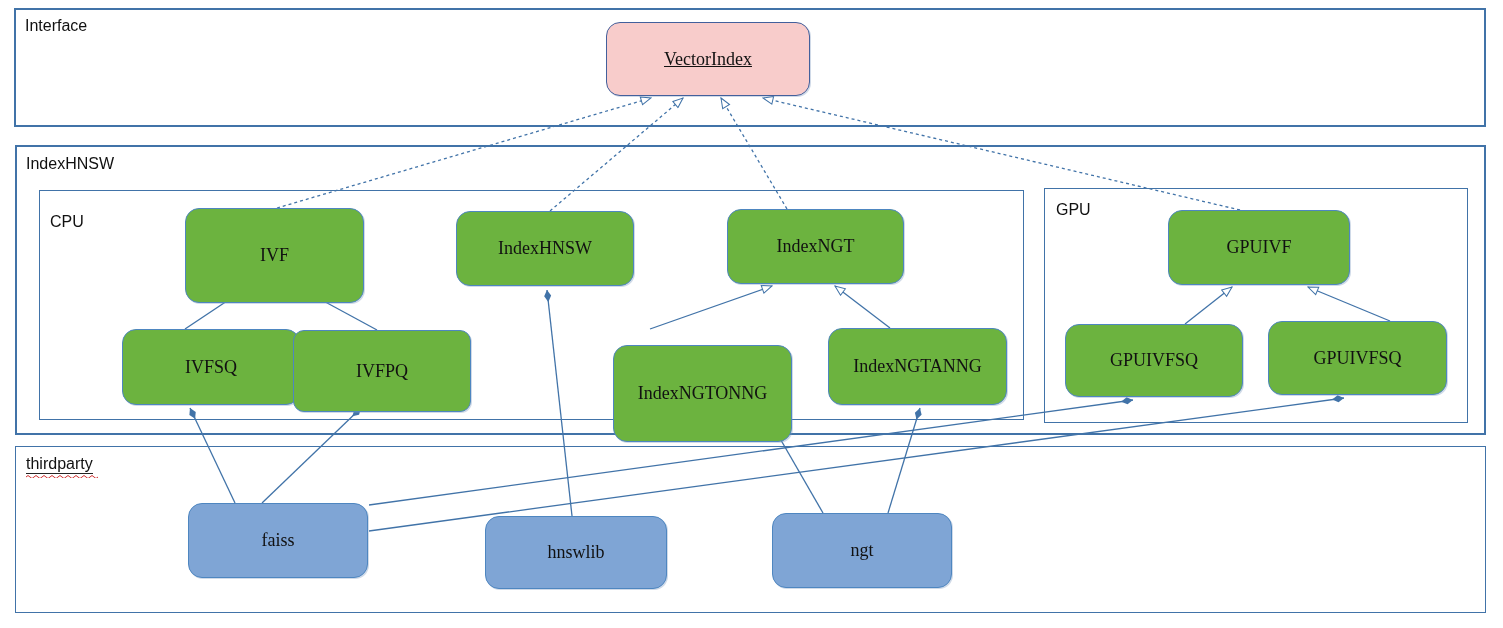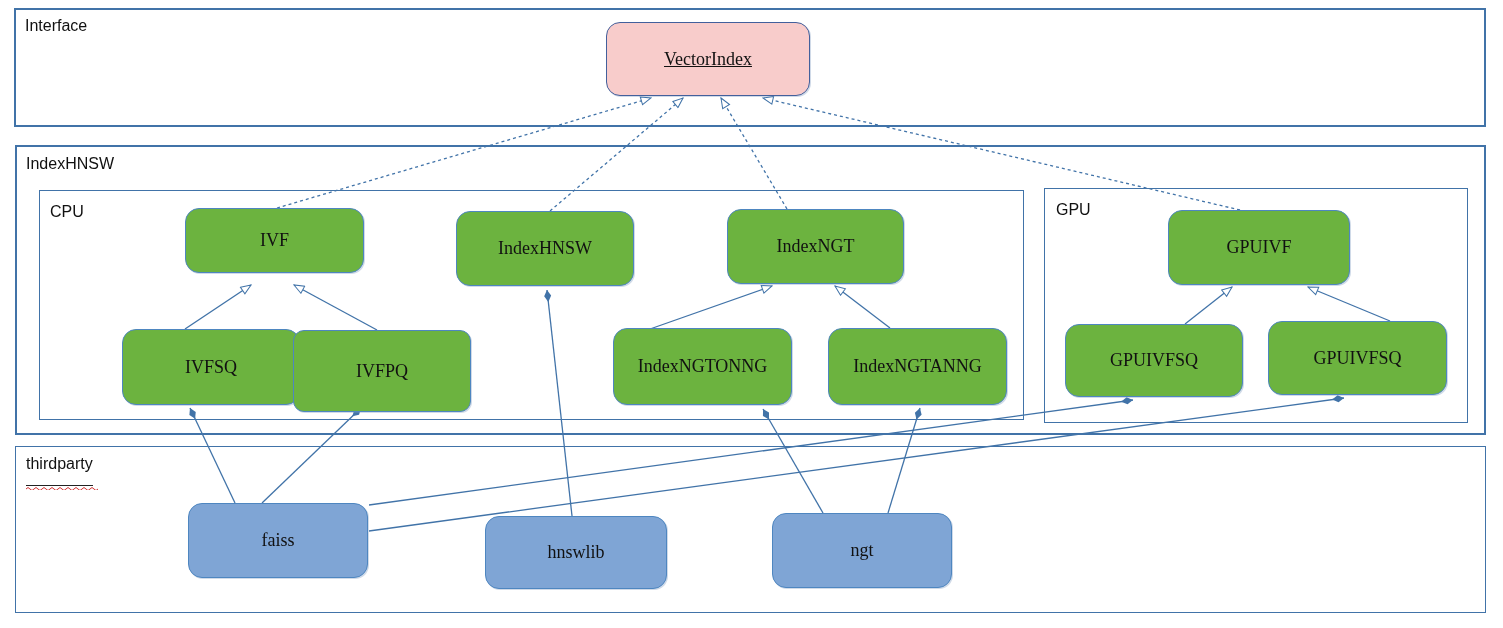--- a/index.html
+++ b/index.html
@@ -11,21 +11,21 @@
         display:flex;align-items:center;justify-content:center;
         font-family:"Liberation Serif",serif;font-size:18px;color:#111;
         box-shadow:1px 1px 0 rgba(120,150,190,.35);}
   .node.green{background:#6cb33f;}
   .node.pink{background:#f8cccb;border-color:#43609c;}
   .node.blue{background:#7fa5d5;}
   svg.wires{position:absolute;left:0;top:0;width:1503px;height:628px;}
   .edge{stroke:#4173a8;stroke-width:1.3;fill:none;}
   .edge.dashed{stroke-dasharray:3 3;}
   .squiggle{position:absolute;left:0;bottom:-4px;}
-  .u-label{position:relative;display:inline-block;border-bottom:1px solid #222;padding-bottom:12px;}
+  .u-label{position:relative;display:inline-block;border-bottom:1px solid #222;padding-bottom:0;}
 </style>
 </head>
 <body>
 
 <div id="canvas">
 
   <svg class="wires" viewBox="0 0 1503 628">
     <defs>
       <marker id="tri" viewBox="0 0 12 10" refX="11" refY="5" markerWidth="12" markerHeight="10" markerUnits="userSpaceOnUse" orient="auto-start-reverse">
         <path d="M1,1 L11,5 L1,9 Z" fill="#ffffff" stroke="#4173a8" stroke-width="1"></path>
@@ -56,57 +56,57 @@
     <path class="edge" d="M369,531 L1344,398" marker-end="url(#dia)"></path>
   </svg>
 
   <div class="container" style="left:14px;top:8px;width:1472px;height:119px;"></div>
   <div class="container-label" style="left:25px;top:17px;">Interface</div>
 
   <div class="container" style="left:15px;top:145px;width:1471px;height:290px;"></div>
   <div class="container-label" style="left:26px;top:155px;">IndexHNSW</div>
 
   <div class="container" style="left:39px;top:190px;width:985px;height:230px;border-width:1.5px;"></div>
-  <div class="container-label" style="left:50px;top:203px;">CPU</div>
+  <div class="container-label" style="left:50px;top:213px;">CPU</div>
 
   <div class="container" style="left:1044px;top:188px;width:424px;height:235px;border-width:1.5px;"></div>
   <div class="container-label" style="left:1056px;top:201px;">GPU</div>
 
   <div class="container" style="left:15px;top:446px;width:1471px;height:167px;border-width:1.5px;"></div>
   <div class="container-label" style="left:26px;top:455px;">
     <span class="u-label">thirdparty</span>
     <svg class="squiggle" width="72" height="4" viewBox="0 0 72 4">
       <path d="M0 3 q 2 -3 4 0 t 4 0 t 4 0 t 4 0 t 4 0 t 4 0 t 4 0 t 4 0 t 4 0 t 4 0 t 4 0 t 4 0 t 4 0 t 4 0 t 4 0 t 4 0 t 4 0 t 4 0" fill="none" stroke="#d03030" stroke-width="1"></path>
     </svg>
   </div>
 
   <div class="node pink" style="left:606px;top:22px;width:204px;height:74px;text-decoration:underline;">
     <span>VectorIndex</span>
   </div>
 
-  <div class="node green" style="left:185px;top:208px;width:179px;height:65px;">
+  <div class="node green" style="left:185px;top:208px;width:179px;height:95px;">
     <span>IVF</span>
   </div>
   <div class="node green" style="left:456px;top:211px;width:178px;height:75px;">
     <span>IndexHNSW</span>
   </div>
   <div class="node green" style="left:703px;top:209px;width:177px;height:75px;margin-left:24px;">
     <span>IndexNGT</span>
   </div>
   <div class="node green" style="left:1168px;top:210px;width:182px;height:75px;">
     <span>GPUIVF</span>
   </div>
 
   <div class="node green" style="left:74px;top:329px;width:178px;height:76px;margin-left:48px;">
     <span>IVFSQ</span>
   </div>
   <div class="node green" style="left:293px;top:330px;width:178px;height:82px;border-radius:11px;">
     <span>IVFPQ</span>
   </div>
-  <div class="node green" style="left:613px;top:328px;width:179px;height:77px;">
+  <div class="node green" style="left:613px;top:345px;width:179px;height:97px;">
     <span>IndexNGTONNG</span>
   </div>
   <div class="node green" style="left:828px;top:328px;width:179px;height:77px;">
     <span>IndexNGTANNG</span>
   </div>
   <div class="node green" style="left:1065px;top:324px;width:178px;height:73px;">
     <span>GPUIVFSQ</span>
   </div>
   <div class="node green" style="left:1268px;top:321px;width:179px;height:74px;">
     <span>GPUIVFSQ</span>

